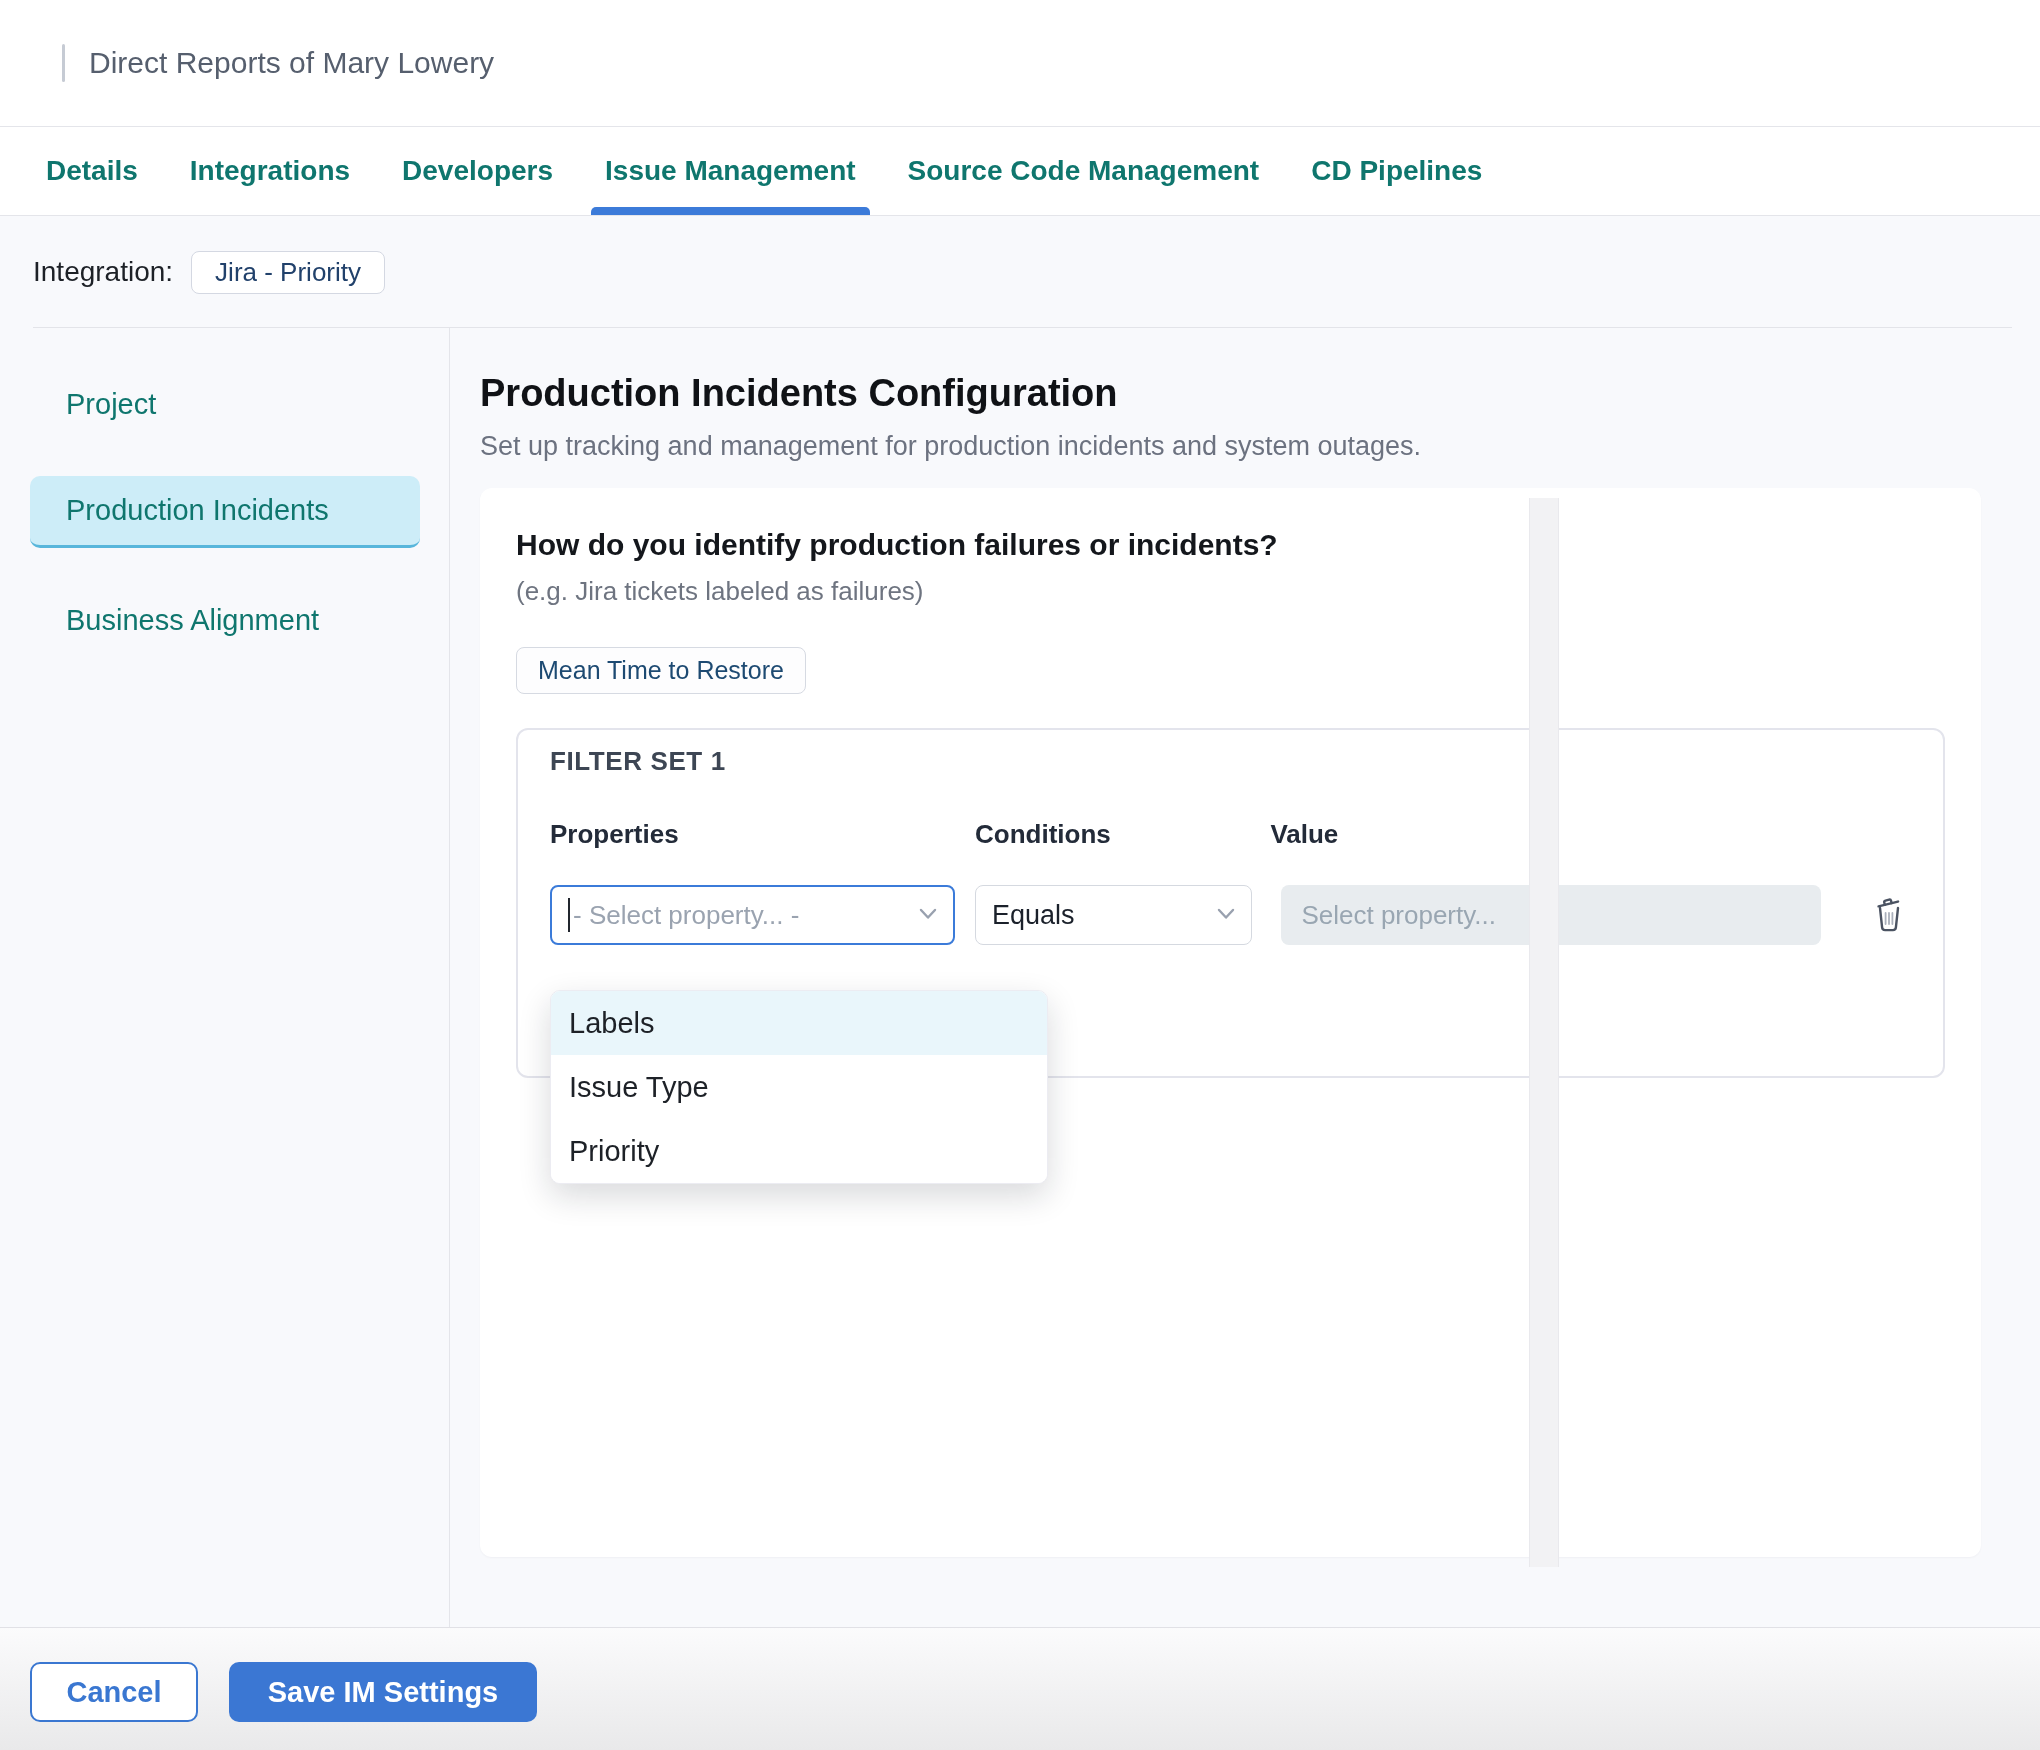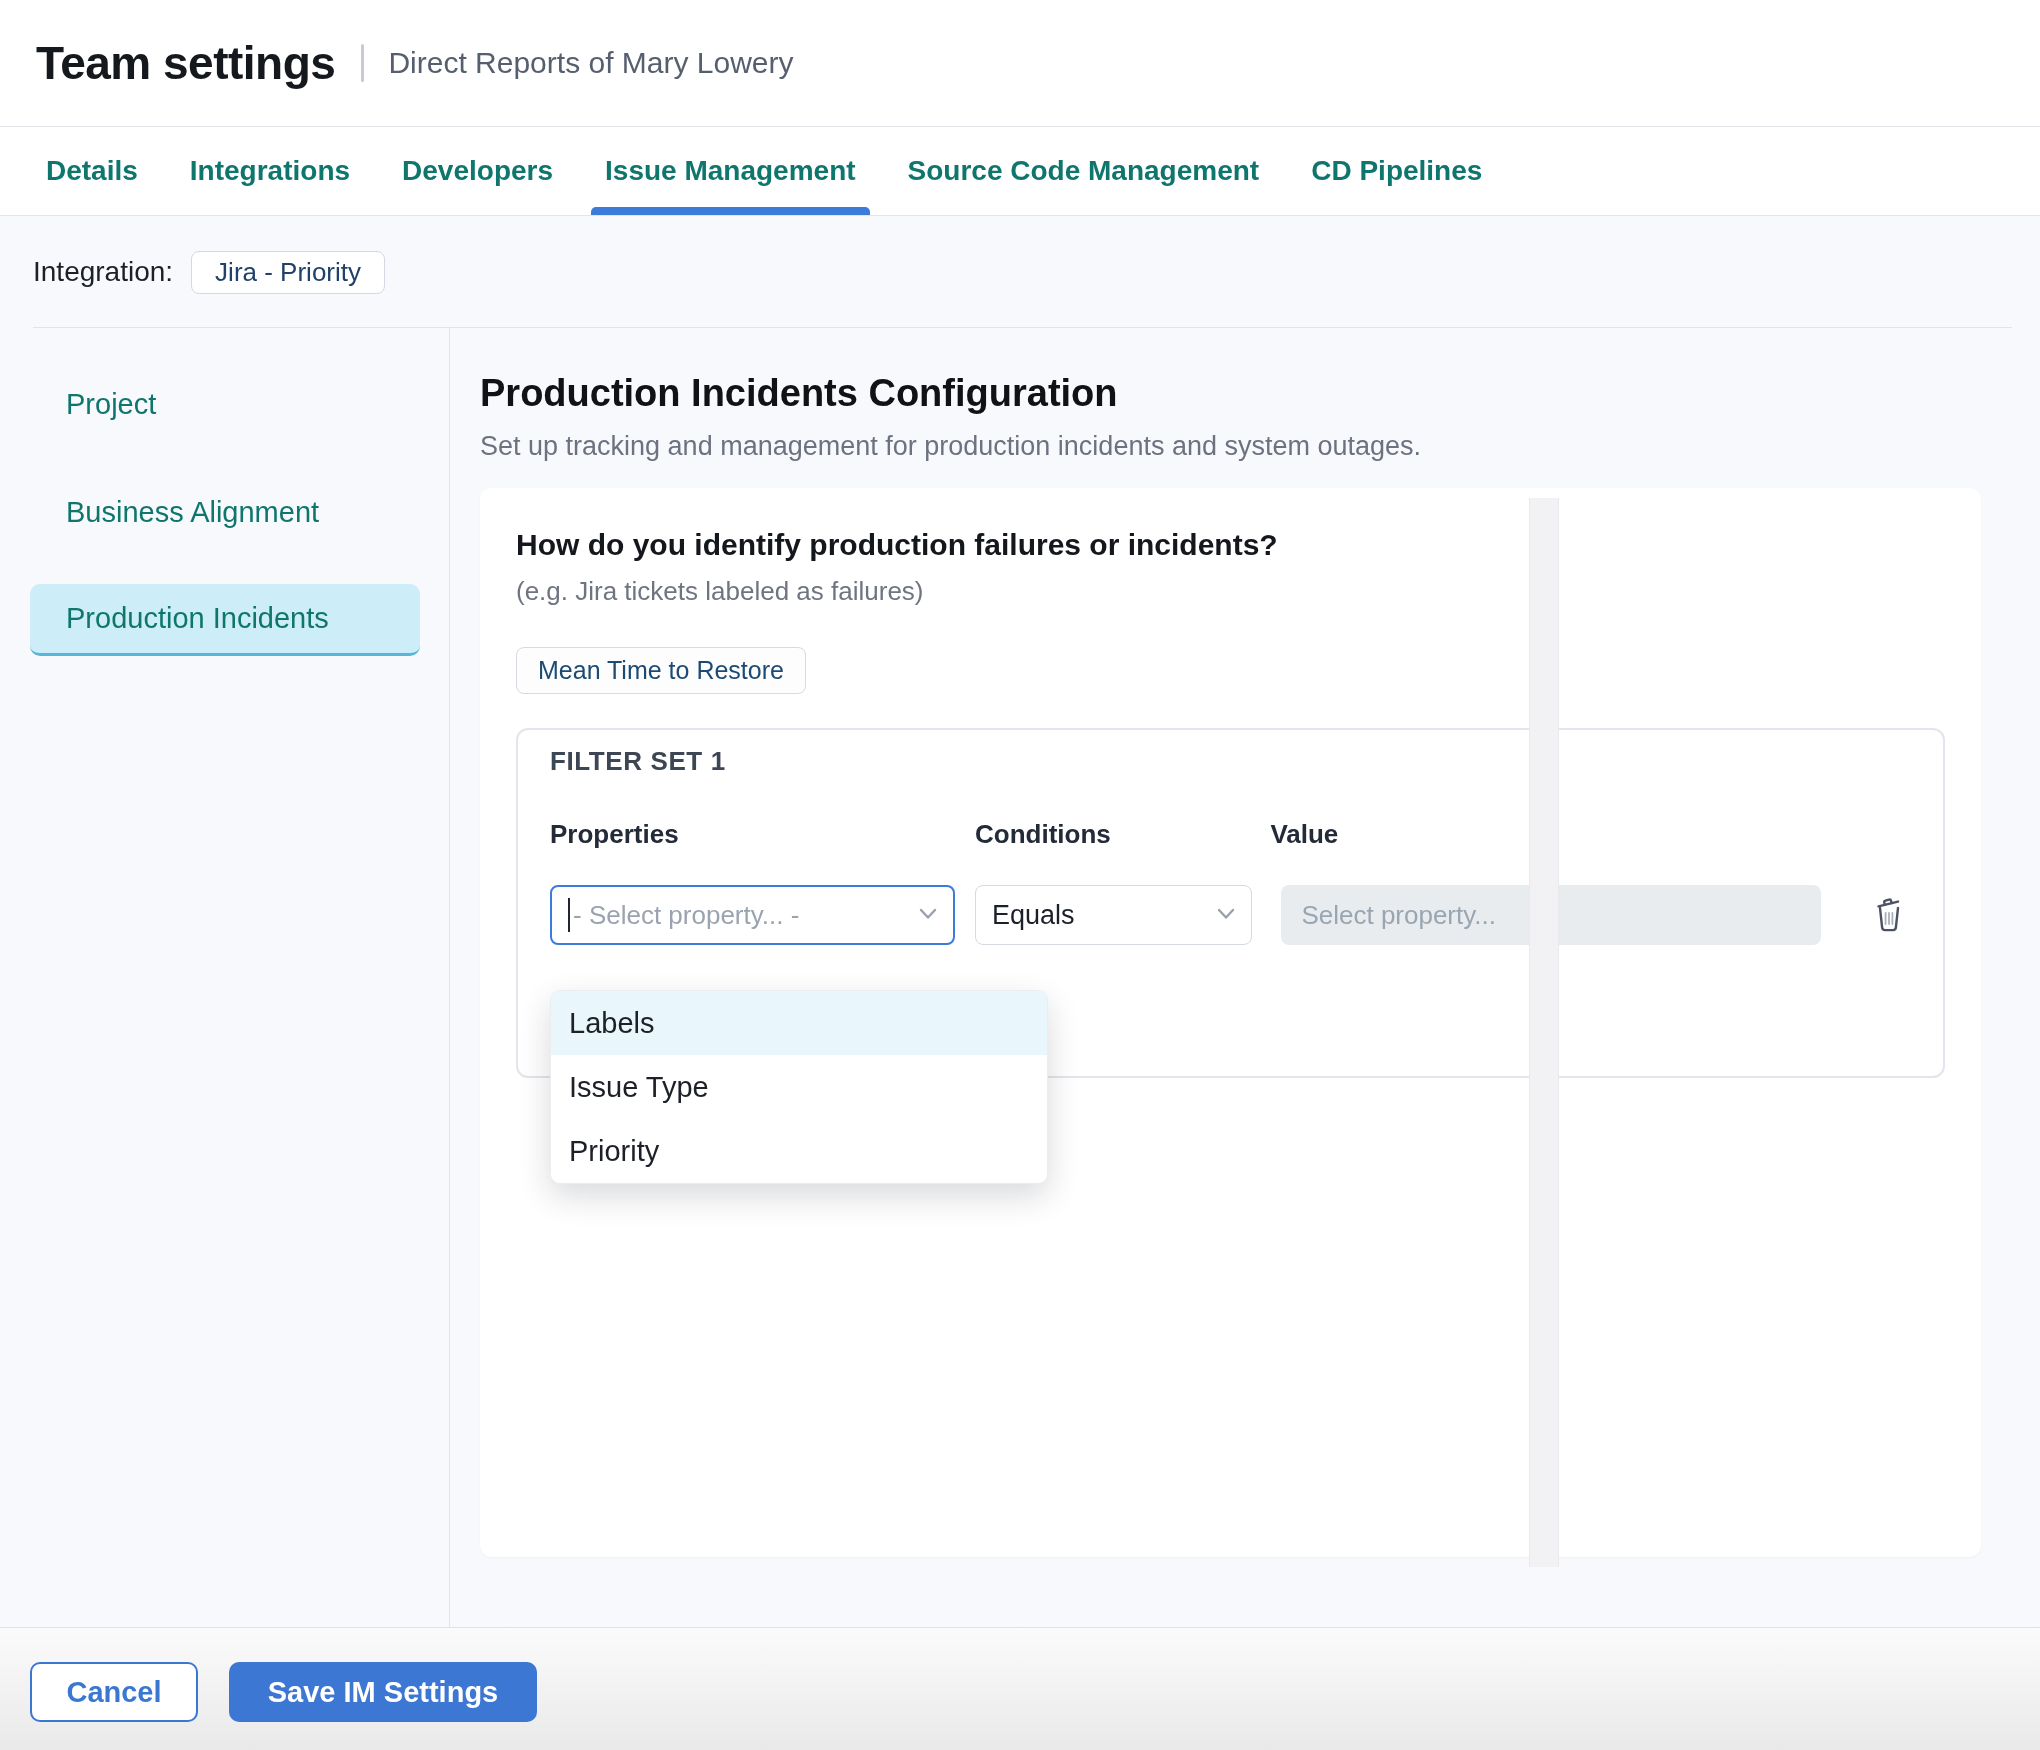--- a/index.html
+++ b/index.html
@@ -69,21 +69,20 @@
   
   .footer { height:123px; border-top:1px solid #e1e1e6; background:linear-gradient(#fbfbfc, #e9e9ea); display:flex; align-items:flex-start; padding:34px 0 0 30px; flex:none; }
   .btn { height:60px; border-radius:10px; font-size:29px; font-weight:700; font-family:"Liberation Sans",sans-serif; cursor:pointer; }
   .btn-cancel { width:168px; background:#fff; border:2.5px solid #3a77d1; color:#3a77d1; }
   .btn-save { width:308px; margin-left:31px; background:#3b77d3; border:none; color:#ffffff; }
 </style>
 </head>
 <body>
 
 <div class="header">
-  <div class="page-title">Team settings</div>
   <div class="title-sep"></div>
   <div class="page-subtitle">Direct Reports of Mary Lowery</div>
 </div>
 
 <div class="tabbar">
   <div class="tab">Details</div>
   <div class="tab">Integrations</div>
   <div class="tab">Developers</div>
   <div class="tab active">Issue Management</div>
   <div class="tab">Source Code Management</div>
@@ -93,22 +92,22 @@
 <div class="integration-row">
   <span class="integration-label">Integration:</span>
   <span class="integration-chip">Jira - Priority</span>
   <div class="hr-inset"></div>
 </div>
 
 <div class="content">
 
   <div class="sidebar">
     <div class="side-item">Project</div>
+    <div class="side-item selected">Production Incidents</div>
     <div class="side-item">Business Alignment</div>
-    <div class="side-item selected">Production Incidents</div>
   </div>
 
   <div class="main">
     <div class="main-title">Production Incidents Configuration</div>
     <div class="main-subtitle">Set up tracking and management for production incidents and system outages.</div>
 
     <div class="card">
       <div class="question">How do you identify production failures or incidents?</div>
       <div class="hint">(e.g. Jira tickets labeled as failures)</div>
       <div class="metric-chip">Mean Time to Restore</div>

